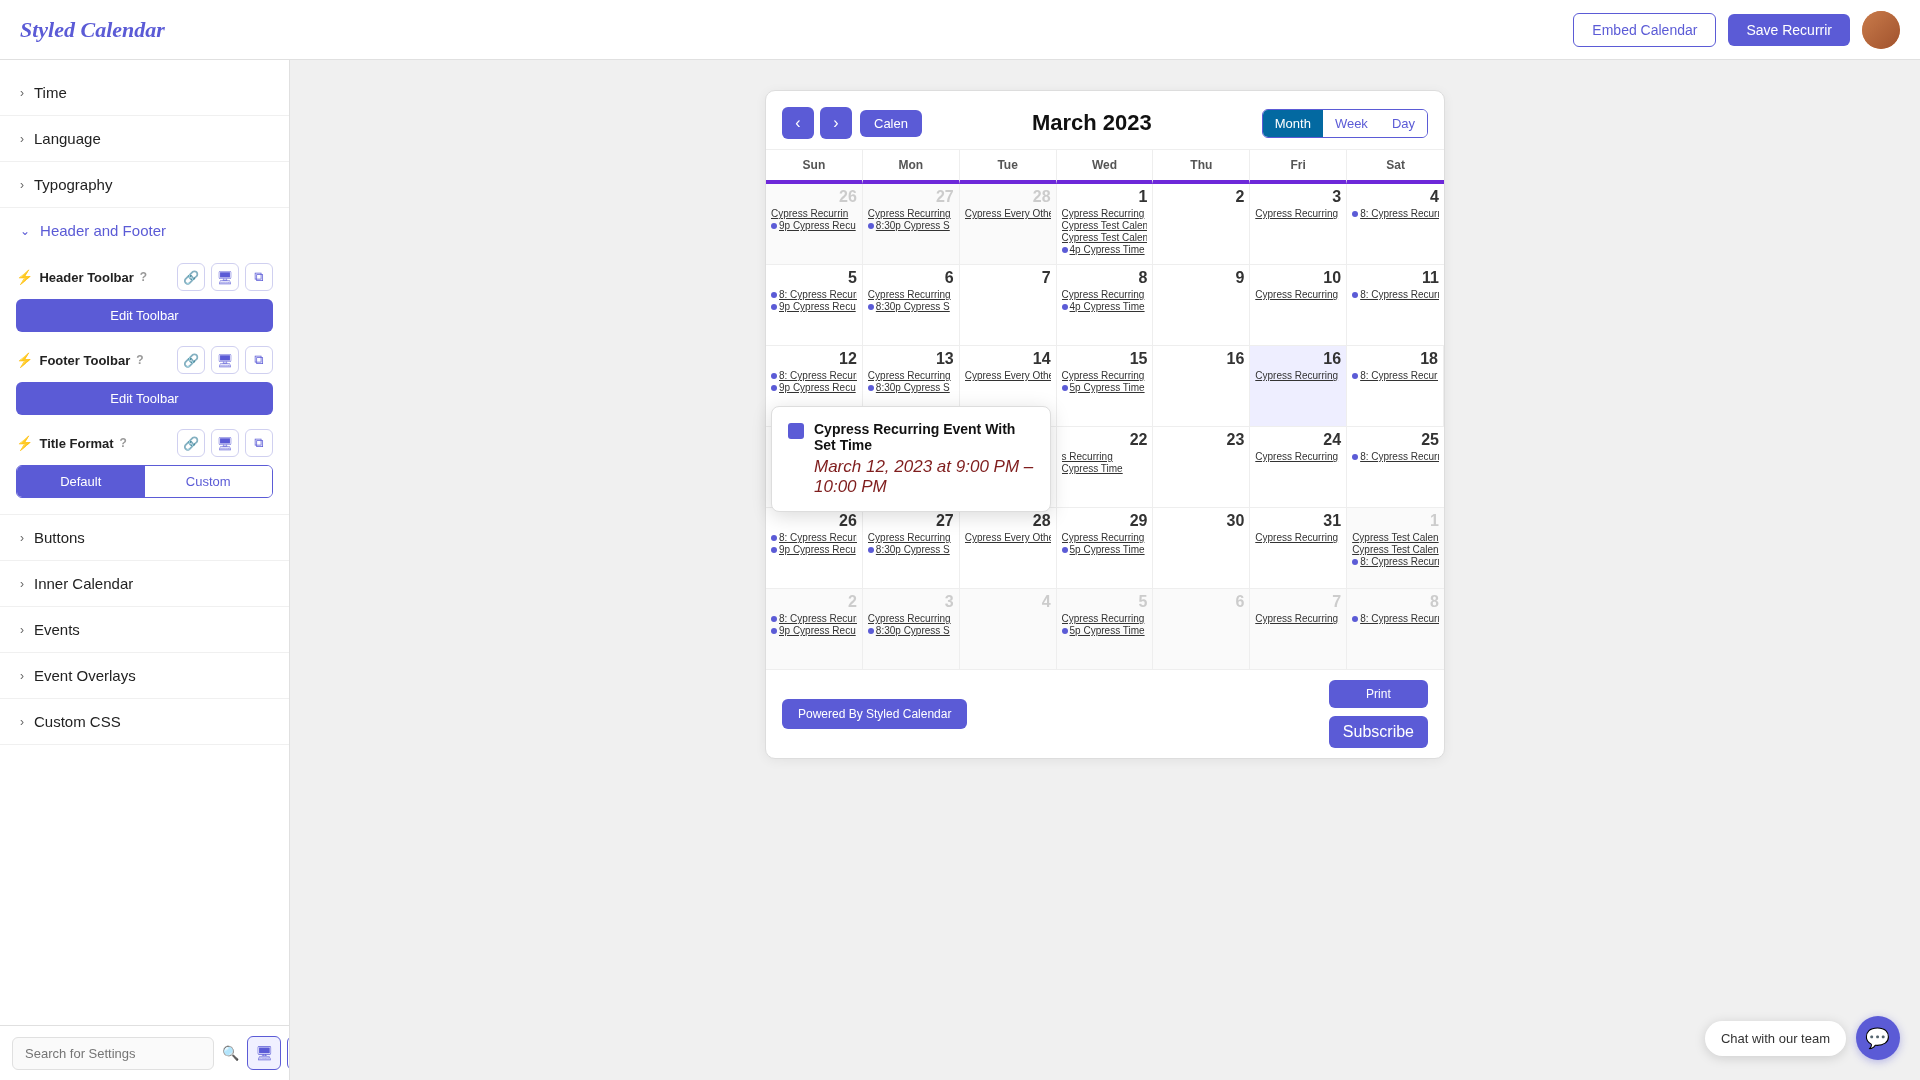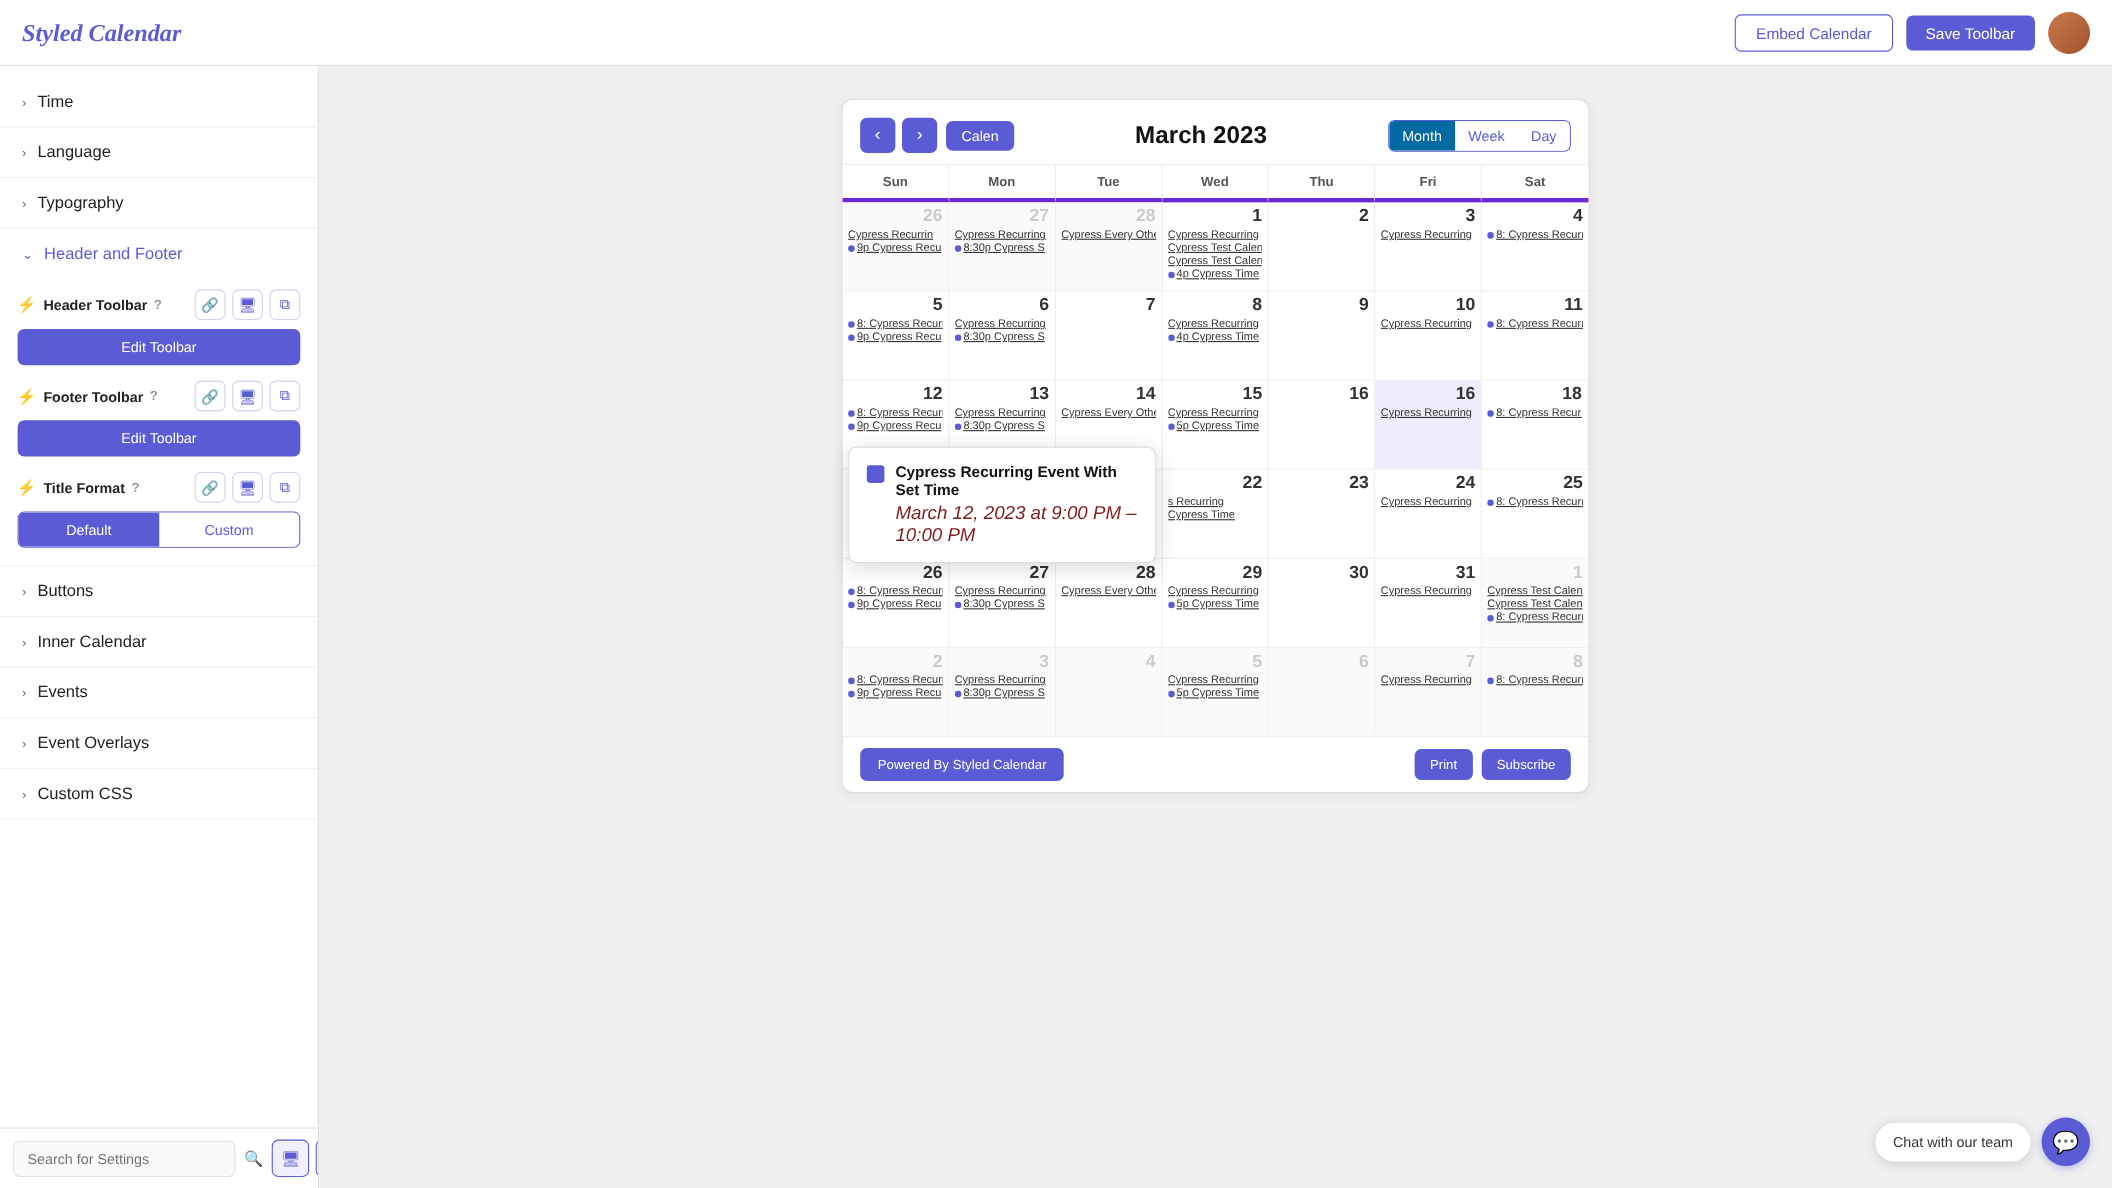--- a/index.html
+++ b/index.html
@@ -124,43 +124,43 @@
       position: absolute; left: 20px; top: 340px; background: #fff; border: 1px solid #ddd; border-radius: 8px; box-shadow: 0 4px 20px rgba(0,0,0,0.15); padding: 14px 16px; width: 280px; z-index: 20;
     }
     .popup-header { display: flex; align-items: flex-start; gap: 10px; }
     .popup-color-box { width: 16px; height: 16px; background: #5b5bd6; border-radius: 3px; flex-shrink: 0; margin-top: 2px; }
     .popup-title { font-size: 14px; font-weight: 700; color: #111; }
     .popup-time { font-size: 17px; color: #7f1d1d; margin-top: 4px; font-style: italic; }
 
     
     .cal-footer { display: flex; align-items: center; justify-content: space-between; padding: 10px 16px; border-top: 1px solid #eee; }
     .powered-btn { background: #5b5bd6; color: #fff; border: none; padding: 8px 16px; border-radius: 6px; font-size: 12px; cursor: pointer; font-weight: 500; }
-    .cal-footer-btns { display: flex; gap: 8px; }
+    .cal-footer-btns { display: flex; gap: 8px; flex-direction: column; }
     .cal-print-btn { background: #5b5bd6; color: #fff; border: none; padding: 7px 14px; border-radius: 6px; font-size: 12px; cursor: pointer; }
-    .cal-subscribe-btn { background: #5b5bd6; color: #fff; border: none; padding: 7px 14px; border-radius: 6px; font-size: 12px; cursor: pointer; }
+    .cal-subscribe-btn { background: #5b5bd6; color: #fff; border: none; padding: 7px 14px; border-radius: 6px; font-size: 16px; cursor: pointer; }
 
     
     .chat-widget {
       position: fixed; bottom: 20px; right: 20px; display: flex; align-items: center; gap: 10px;
     }
     .chat-bubble { background: #fff; border-radius: 20px; padding: 10px 16px; box-shadow: 0 2px 12px rgba(0,0,0,0.15); font-size: 13px; color: #333; white-space: nowrap; }
     .chat-btn { width: 44px; height: 44px; background: #5b5bd6; border-radius: 50%; display: flex; align-items: center; justify-content: center; cursor: pointer; box-shadow: 0 2px 8px rgba(91,91,214,0.4); }
     .chat-btn-icon { color: #fff; font-size: 20px; }
 
     
     .sidebar-scroll { scrollbar-width: thin; }
   </style>
 </head>
 <body>
 
 <nav class="navbar">
   <div class="navbar-logo">Styled Calendar</div>
   <div class="navbar-actions">
     <button class="btn-embed">Embed Calendar</button>
-    <button class="btn-save">Save Toolbar</button>
+    <button class="btn-save">Save Recurrir</button>
     <div class="avatar">
         <div class="avatar-inner"></div>
       </div>
   </div>
 </nav>
 
 <div class="layout">
 
   <aside class="sidebar">
     <div class="sidebar-scroll">

